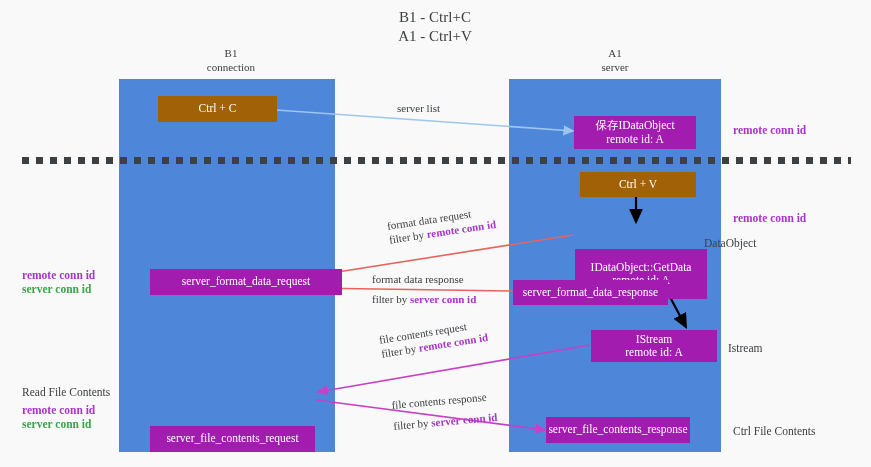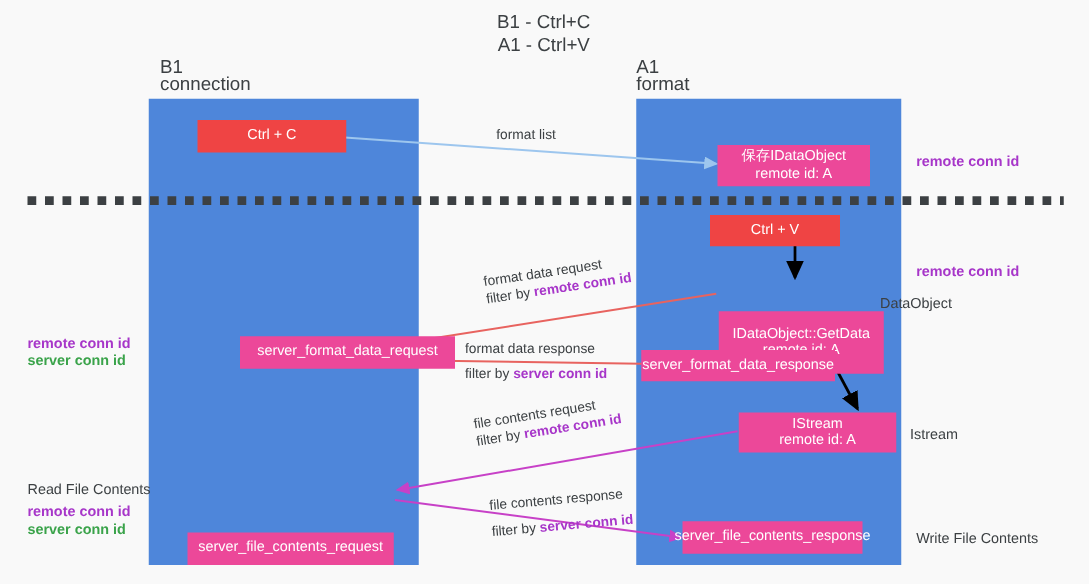--- a/index.html
+++ b/index.html
@@ -5,32 +5,32 @@
   html, body {
     margin: 0;
     padding: 0;
     background: #f9f9f9;
   }
   #stage {
     position: relative;
     width: 871px;
     height: 467px;
     background: #f9f9f9;
-    font-family: Liberation Sans, sans-serif;
+    font-family: Liberation Serif, serif;
     overflow: hidden;
   }
   .col {
     position: absolute;
     background: #4e86da;
   }
   .col-title {
     position: absolute;
-    text-align: left;
+    text-align: center;
     color: #3c4043;
-    font-size: 15px;
+    font-size: 11px;
     line-height: 13.5px;
     white-space: pre-line;
   }
   .chart-title {
     position: absolute;
     text-align: center;
     color: #3c4043;
     font-size: 15px;
     line-height: 19px;
     white-space: pre-line;
@@ -42,22 +42,22 @@
     flex-direction: column;
     align-items: center;
     justify-content: center;
     color: #ffffff;
     font-size: 11.5px;
     line-height: 13.5px;
     text-align: center;
     white-space: pre-line;
     padding: 2px 4px;
   }
-  .node.orange { background: #ec4899; }
-  .node.green  { background: #ef4444; }
+  .node.orange { background: #a21caf; }
+  .node.green  { background: #a16207; }
 
   .side-label {
     position: absolute;
     font-size: 11.5px;
     line-height: 14px;
     white-space: pre-line;
     color: #3c4043;
   }
   .side-label.purple { color: #a736c9; font-weight: bold; }
   .side-label.green  { color: #3aa34a; font-weight: bold; }
@@ -84,21 +84,21 @@
 <body>
 
 <div id="stage">
 
   <div class="chart-title" style="left:335px; top:8px; width:200px;">B1 - Ctrl+C
 A1 - Ctrl+V</div>
 
   <div class="col-title" style="left:128px; top:47px; width:206px;">B1
 connection</div>
   <div class="col-title" style="left:509px; top:47px; width:212px;">A1
-format</div>
+server</div>
 
   <div class="col" style="left:119px; top:79px; width:216px; height:373px;"></div>
   <div class="col" style="left:509px; top:79px; width:212px; height:373px;"></div>
 
   <svg class="overlay" viewBox="0 0 871 467">
     <defs>
       <marker id="ah-blue" markerWidth="7" markerHeight="7" refX="6" refY="3.2" orient="auto">
         <path d="M0,0 L7,3.2 L0,6.4 z" fill="#9dc6ee"></path>
       </marker>
       <marker id="ah-red" markerWidth="7" markerHeight="7" refX="6" refY="3.2" orient="auto">
@@ -124,40 +124,40 @@
 
     <line x1="648" y1="256" x2="686" y2="327" stroke="#000000" stroke-width="2.2" marker-end="url(#ah-black)"></line>
 
     <line x1="590" y1="345" x2="318" y2="392" stroke="#c741c7" stroke-width="1.6" marker-end="url(#ah-magenta)"></line>
 
     <line x1="316" y1="400" x2="545" y2="430" stroke="#c741c7" stroke-width="1.6" marker-end="url(#ah-magenta)"></line>
   </svg>
 
   <div class="node green" style="left:158px; top:96px; width:119px; height:26px;">Ctrl + C</div>
 
-  <div class="node orange" style="left:150px; top:269px; width:172px; height:26px;margin-left:42px;">server_format_data_request</div>
+  <div class="node orange" style="left:150px; top:269px; width:192px; height:26px;">server_format_data_request</div>
 
   <div class="node orange" style="left:150px; top:384px; width:165px; height:26px;margin-top:42px;">server_file_contents_request</div>
 
   <div class="node orange" style="left:574px; top:116px; width:122px; height:33px;">保存IDataObject
 remote id: A</div>
 
-  <div class="node green" style="left:568px; top:172px; width:104px; height:25px;">Ctrl + V</div>
+  <div class="node green" style="left:580px; top:172px; width:116px; height:25px;">Ctrl + V</div>
 
   <div class="node orange" style="left:575px; top:228px; width:132px; height:50px;margin-top:21px;">IDataObject::GetData
 remote id: A</div>
 
   <div class="node orange" style="left:513px; top:280px; width:155px; height:25px;">server_format_data_response</div>
 
   <div class="node orange" style="left:591px; top:330px; width:126px; height:32px;">IStream
 remote id: A</div>
 
   <div class="node orange" style="left:546px; top:417px; width:144px; height:26px;">server_file_contents_response</div>
 
-  <div class="edge-label" style="left:397px; top:101px;">format list</div>
+  <div class="edge-label" style="left:397px; top:101px;">server list</div>
 
   <div class="edge-label" style="left:386px; top:219px; transform:rotate(-8.5deg); transform-origin:left top;">
     <span class="stacked">format data request</span>
     <span class="stacked"><span>filter by </span><span class="hl-purple">remote conn id</span></span>
   </div>
 
   <div class="edge-label" style="left:372px; top:272px;">
     <span class="stacked">format data response</span>
     <span class="stacked" style="margin-top:6px;"><span>filter by </span><span class="hl-purple">server conn id</span></span>
   </div>
@@ -173,21 +173,21 @@
   </div>
 
   <div class="side-label purple" style="left:733px; top:123px;">remote conn id</div>
 
   <div class="side-label purple" style="left:733px; top:211px;">remote conn id</div>
 
   <div class="side-label plain" style="left:704px; top:236px;">DataObject</div>
 
   <div class="side-label plain" style="left:728px; top:341px;">Istream</div>
 
-  <div class="side-label plain" style="left:733px; top:424px;">Write File Contents</div>
+  <div class="side-label plain" style="left:733px; top:424px;">Ctrl File Contents</div>
 
   <div class="side-label purple" style="left:22px; top:268px;">remote conn id</div>
   <div class="side-label green" style="left:22px; top:282px;">server conn id</div>
 
   <div class="side-label plain" style="left:22px; top:385px;">Read File Contents</div>
   <div class="side-label purple" style="left:22px; top:403px;">remote conn id</div>
   <div class="side-label green" style="left:22px; top:417px;">server conn id</div>
 
 </div>
 

